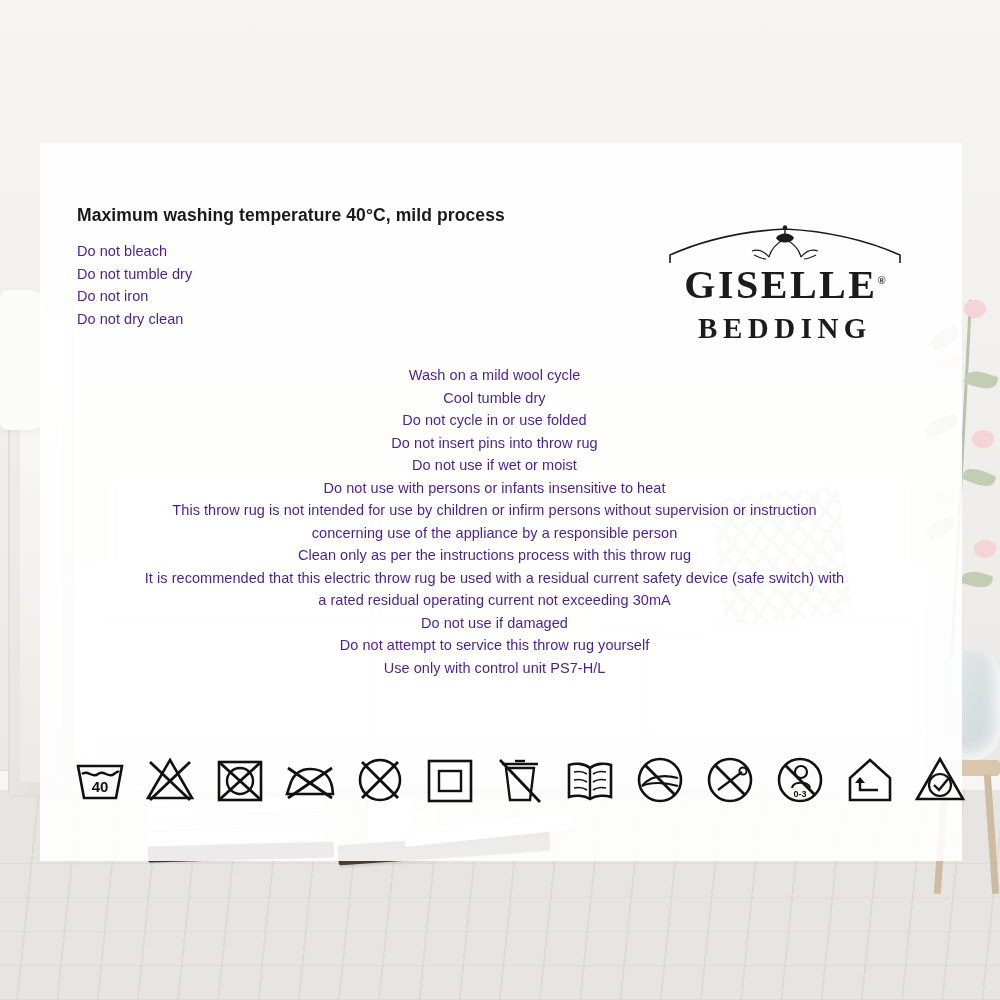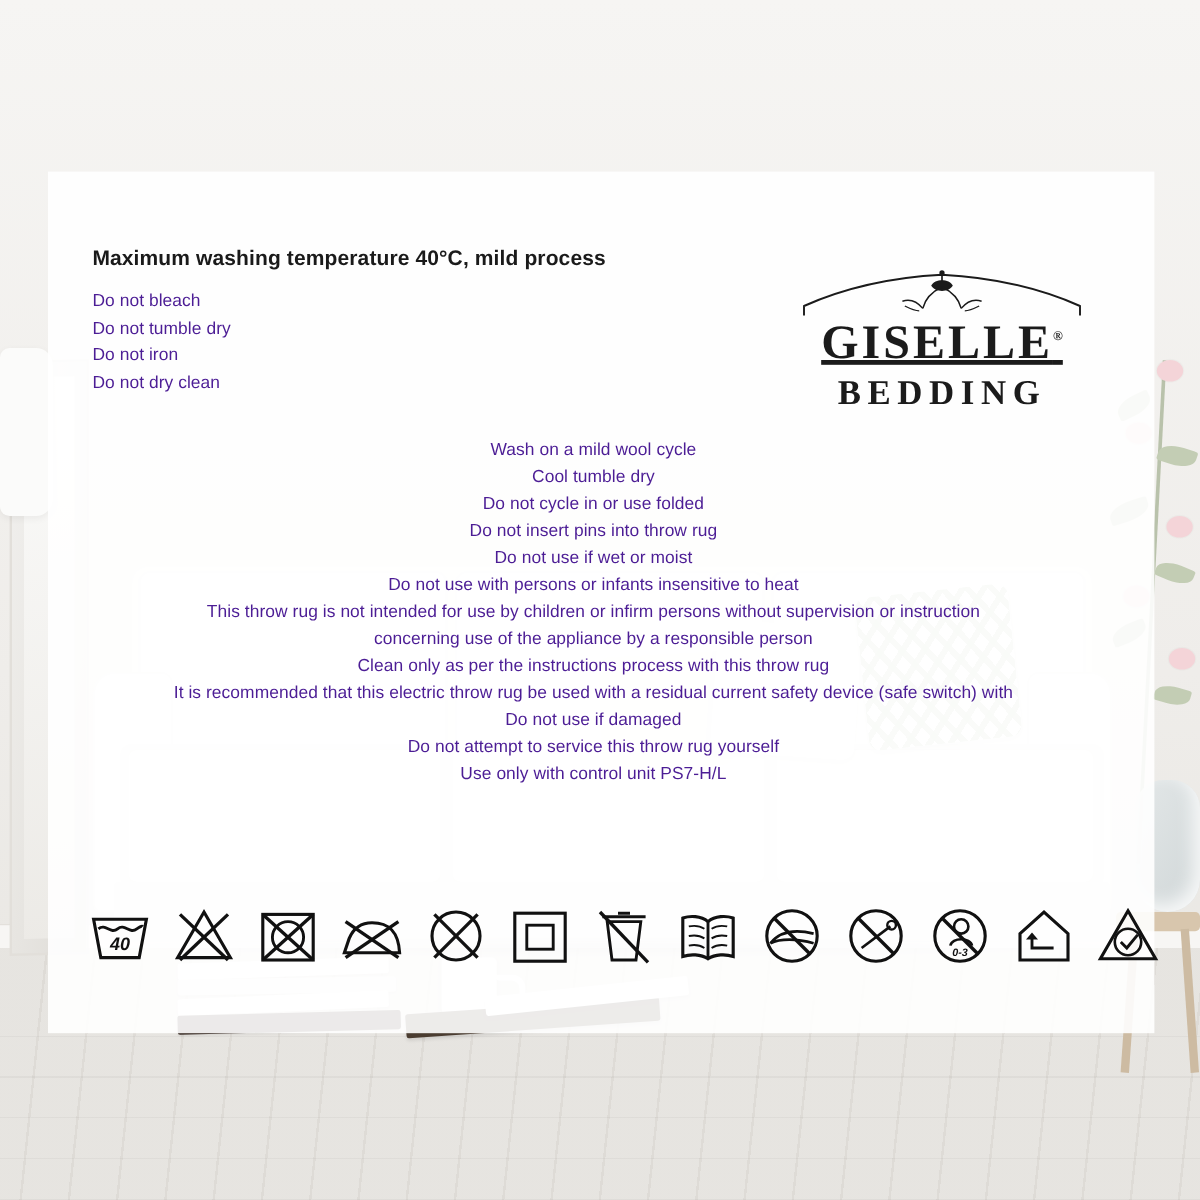--- a/index.html
+++ b/index.html
@@ -296,21 +296,20 @@
     display: block;
   }
   .logo-name {
     font-family: "Liberation Serif", serif;
     font-weight: bold;
     font-size: 40px;
     letter-spacing: 2.5px;
     line-height: 1;
     position: relative;
     display: inline-block;
-    text-decoration: underline;
   }
   .logo-reg {
     font-size: 11px;
     vertical-align: super;
     letter-spacing: 0;
   }
   .logo-sub {
     font-family: "Liberation Serif", serif;
     font-weight: bold;
     font-size: 29px;
@@ -343,21 +342,20 @@
     width: 860px;
     height: 70px;
     display: flex;
     align-items: center;
     gap: 14px;
   }
   .sym {
     width: 56px;
     height: 56px;
     flex: 0 0 auto;
-    font-style: italic;
   }
   .sym svg { display: block; }
 </style>
 </head>
 <body>
 
 <div id="scene">
   <div class="wall"></div>
   <div class="skirting"></div>
   <div class="floor"></div>
@@ -449,20 +447,21 @@
     <div class="line">Wash on a mild wool cycle</div>
     <div class="line">Cool tumble dry</div>
     <div class="line">Do not cycle in or use folded</div>
     <div class="line">Do not insert pins into throw rug</div>
     <div class="line">Do not use if wet or moist</div>
     <div class="line">Do not use with persons or infants insensitive to heat</div>
     <div class="line">This throw rug is not intended for use by children or infirm persons without supervision or instruction</div>
     <div class="line">concerning use of the appliance by a responsible person</div>
     <div class="line">Clean only as per the instructions process with this throw rug</div>
     <div class="line">It is recommended that this electric throw rug be used with a residual current safety device (safe switch) with</div>
+    <div class="line">a rated residual operating current not exceeding 30mA</div>
     <div class="line">Do not use if damaged</div>
     <div class="line">Do not attempt to service this throw rug yourself</div>
     <div class="line">Use only with control unit PS7-H/L</div>
   </div>
 </div>
 
 <div class="symbols">
 
   <div class="sym">
     <svg width="56" height="56" viewBox="0 0 56 56">

